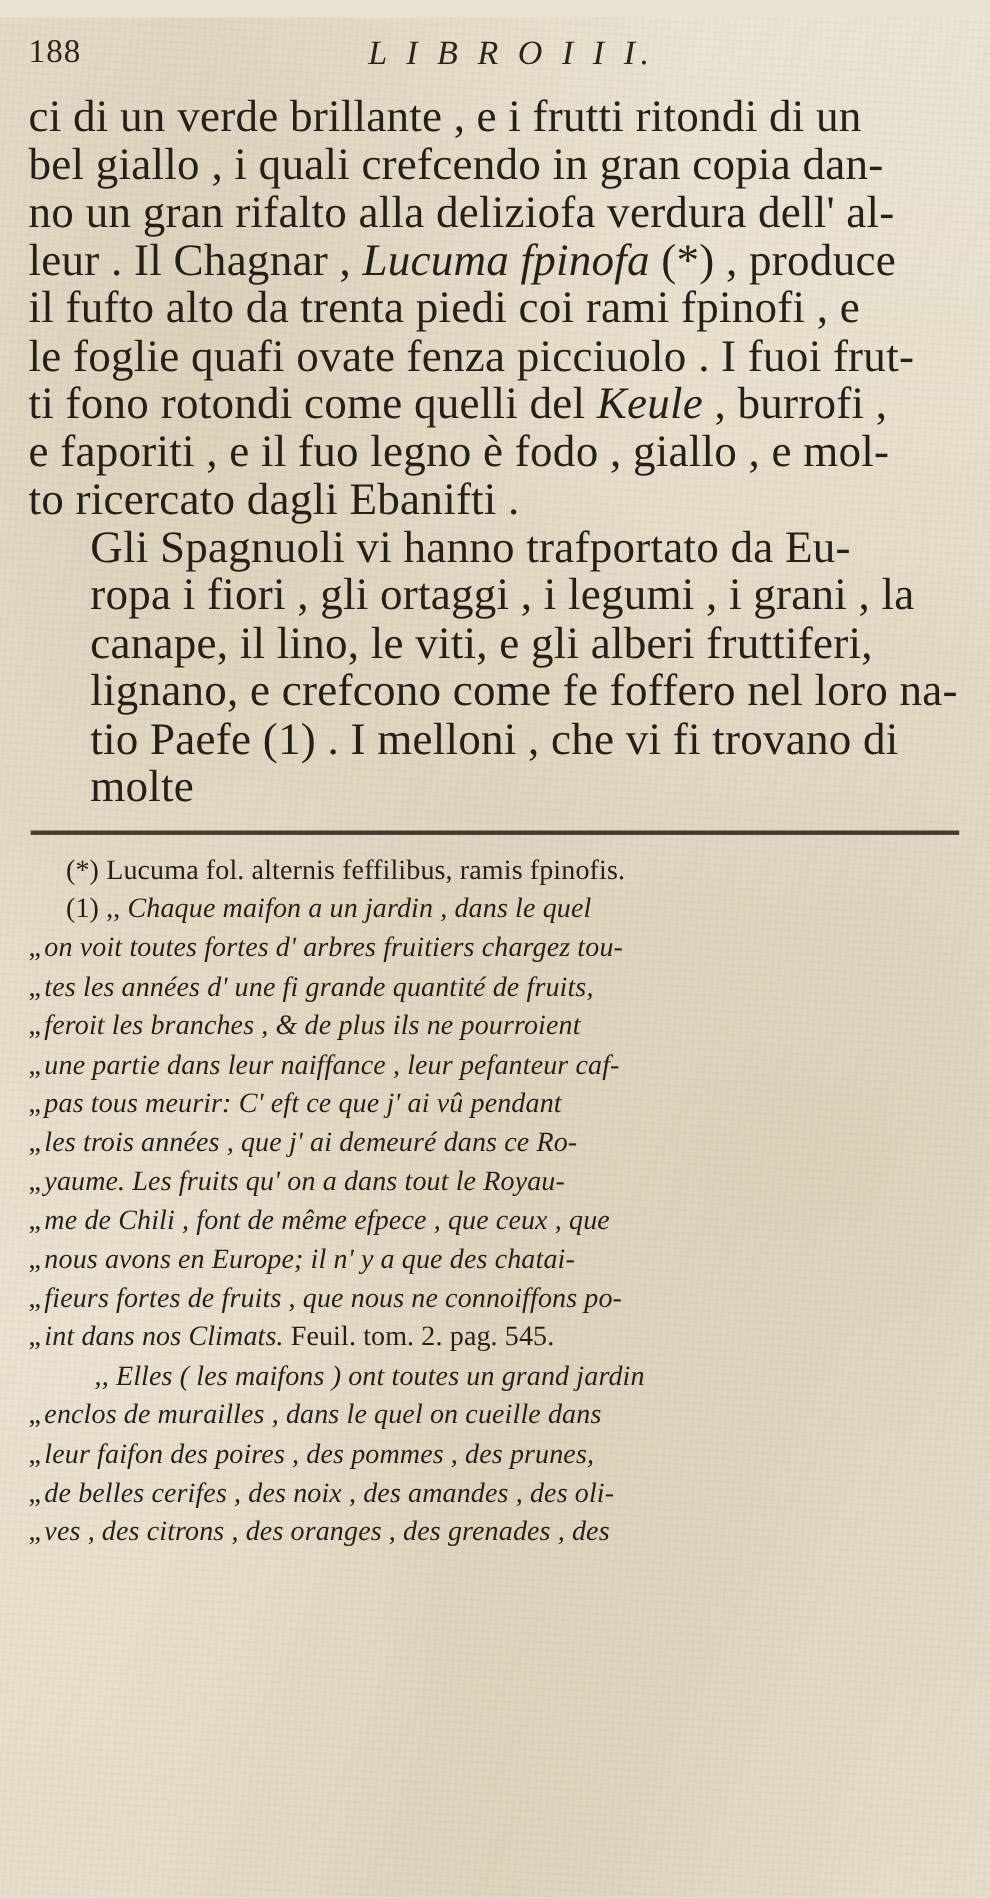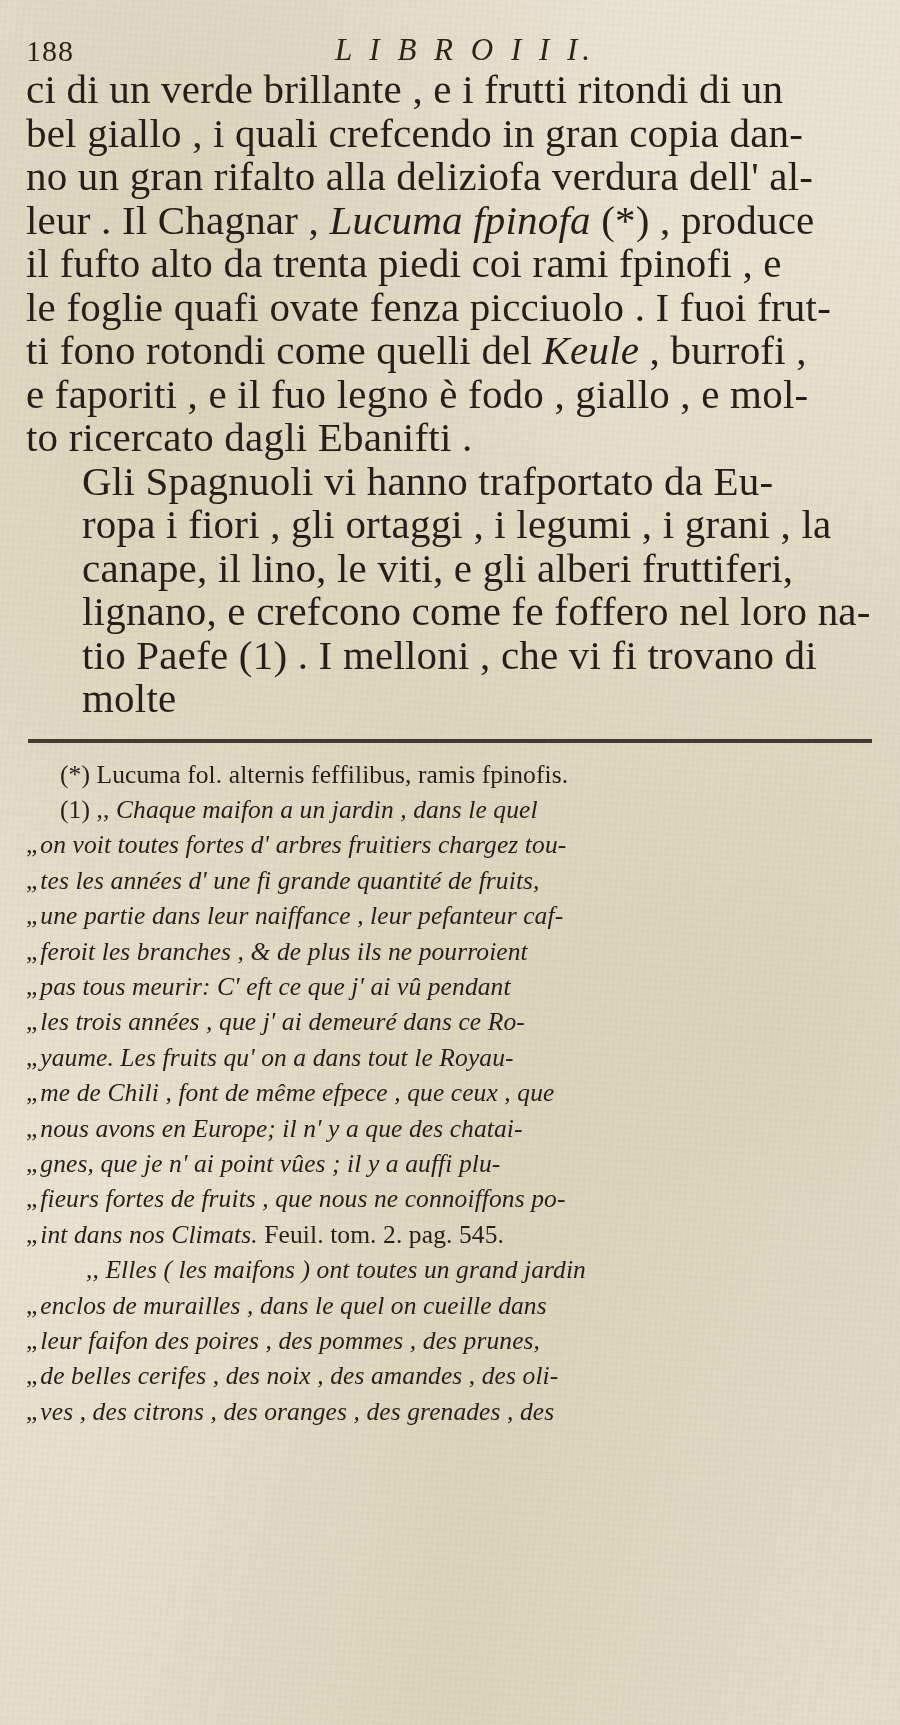--- a/index.html
+++ b/index.html
@@ -34,23 +34,24 @@
     background:
       repeating-linear-gradient(95deg, rgba(120,105,78,0.035) 0px, rgba(120,105,78,0.035) 1px, rgba(0,0,0,0) 2px, rgba(0,0,0,0) 6px),
       repeating-linear-gradient(3deg, rgba(120,105,78,0.03) 0px, rgba(120,105,78,0.03) 1px, rgba(0,0,0,0) 2px, rgba(0,0,0,0) 7px);
     mix-blend-mode: multiply;
     opacity: 0.8;
   }
 
   
   .header {
     display: flex;
-    align-items: flex-end;
+    align-items: flex-start;
     height: 54px;
     padding-top: 14px;
+    margin-top: 16px;
   }
   .folio {
     font-size: 30px;
     letter-spacing: 1px;
     width: 120px;
     color: #2a2419;
   }
   .running-title {
     flex: 1;
     text-align: center;
@@ -155,28 +156,27 @@
 
   <div class="rule-wrap">
     <div class="rule"></div>
   </div>
 
   <div class="notes" id="notes-block">
       <span class="note-line indent-1"><span><span>(*) Lucuma fol. alternis feffilibus, ramis fpinofis.</span></span></span>
       <span class="note-line indent-1"><span><span>(1) ,, </span><span class="it">Chaque maifon a un jardin , dans le quel</span></span></span>
       <span class="note-line"><span class="q">„</span><span class="note-ital"><span>on voit toutes fortes d' arbres fruitiers chargez tou-</span></span></span>
       <span class="note-line"><span class="q">„</span><span class="note-ital"><span>tes les années d' une fi grande quantité de fruits,</span></span></span>
+      <span class="note-line"><span class="q">„</span><span class="note-ital"><span>feroit les branches , &amp; de plus ils ne pourroient</span></span></span>
       <span class="note-line"><span class="q">„</span><span class="note-ital"><span>une partie dans leur naiffance , leur pefanteur caf-</span></span></span>
-      <span class="note-line"><span class="q">„</span><span class="note-ital"><span>feroit les branches , &amp; de plus ils ne pourroient</span></span></span>
       <span class="note-line"><span class="q">„</span><span class="note-ital"><span>pas tous meurir: C' eft ce que j' ai vû pendant</span></span></span>
       <span class="note-line"><span class="q">„</span><span class="note-ital"><span>les trois années , que j' ai demeuré dans ce Ro-</span></span></span>
       <span class="note-line"><span class="q">„</span><span class="note-ital"><span>yaume. Les fruits qu' on a dans tout le Royau-</span></span></span>
       <span class="note-line"><span class="q">„</span><span class="note-ital"><span>me de Chili , font de même efpece , que ceux , que</span></span></span>
       <span class="note-line"><span class="q">„</span><span class="note-ital"><span>nous avons en Europe; il n' y a que des chatai-</span></span></span>
-      <span class="note-line"><span class="q">„</span><span class="note-ital"><span>gnes, que je n' ai point vûes ; il y a auffi plu-</span></span></span>
       <span class="note-line"><span class="q">„</span><span class="note-ital"><span>fieurs fortes de fruits , que nous ne connoiffons po-</span></span></span>
       <span class="note-line"><span class="q">„</span><span><span class="it">int dans nos Climats.</span><span> Feuil. tom. 2. pag. 545.</span></span></span>
       <span class="note-line indent-2"><span class="note-ital"><span>,, Elles ( les maifons ) ont toutes un grand jardin</span></span></span>
       <span class="note-line"><span class="q">„</span><span class="note-ital"><span>enclos de murailles , dans le quel on cueille dans</span></span></span>
       <span class="note-line"><span class="q">„</span><span class="note-ital"><span>leur faifon des poires , des pommes , des prunes,</span></span></span>
       <span class="note-line"><span class="q">„</span><span class="note-ital"><span>de belles cerifes , des noix , des amandes , des oli-</span></span></span>
       <span class="note-line"><span class="q">„</span><span class="note-ital"><span>ves , des citrons , des oranges , des grenades , des</span></span></span>
     </div>
 
 </div>

